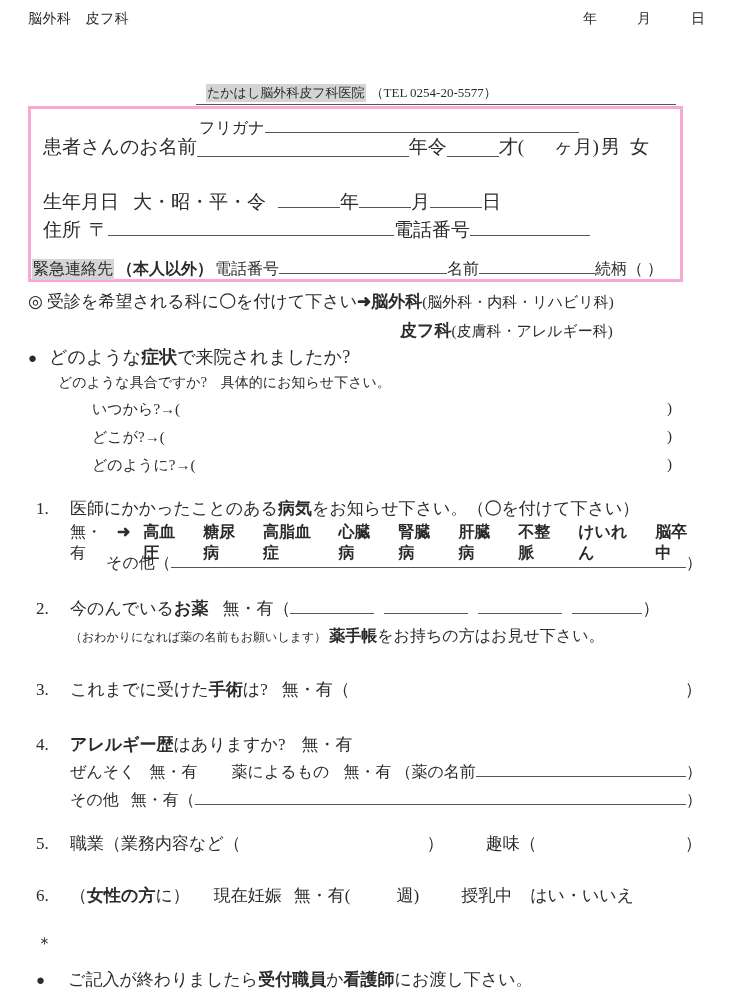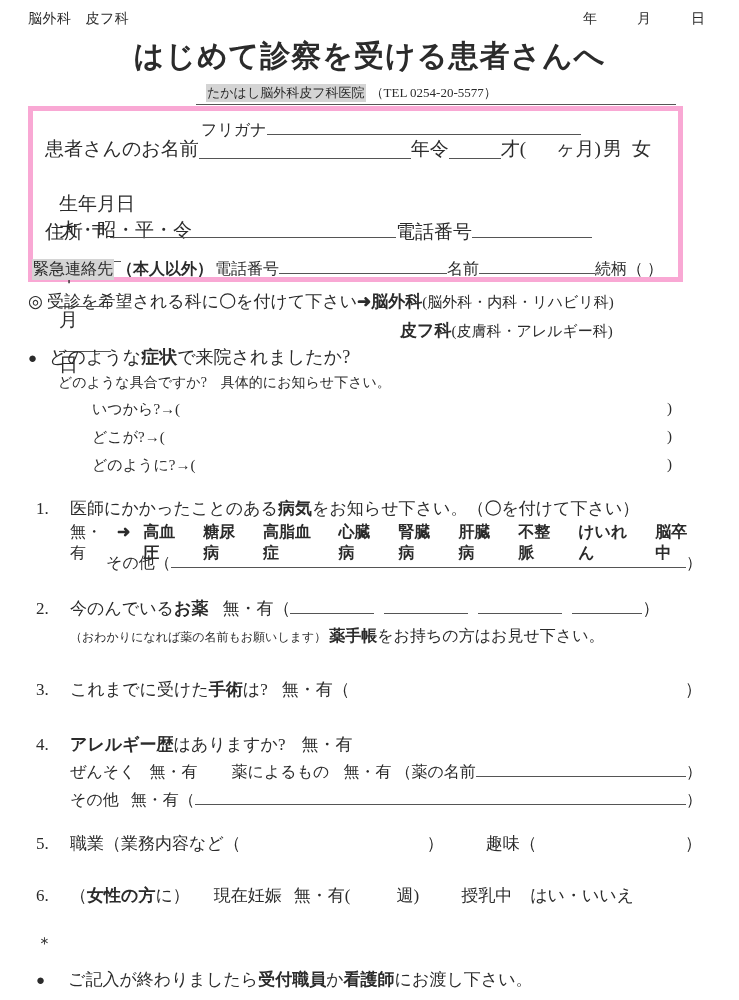--- a/index.html
+++ b/index.html
@@ -90,41 +90,41 @@
   }
   .clinic .cname { font-size: 13px; }
   .clinic .ctel { margin-left: 5px; font-size: 13px; }
 
   
   .pbox {
     position: absolute;
     left: 28px; top: 106px;
     width: 655px;
     height: 176px;
-    border: 5px solid #f9a8d4;
+    border: 3px solid #f9a8d4;
     box-sizing: border-box;
   }
   .furigana {
     position: absolute;
     left: 168px; top: 8px;
     width: 380px;
     display: flex;
     align-items: baseline;
     font-size: 16px;
   }
   .prow {
     position: absolute;
     left: 12px;
     font-size: 19px;
     display: flex;
     align-items: baseline;
     white-space: nowrap;
   }
   .prow.name  { top: 25px;  width: 634px; align-items: center; }
-  .prow.birth { top: 80px;  width: 520px; flex-direction: column; }
+  .prow.birth { top: 80px;  width: 520px; }
   .prow.addr  { top: 108px; width: 600px; }
 
   .emerg {
     position: absolute;
     left: 28px; top: 258px;
     width: 655px;
     font-size: 16px;
     display: flex;
     align-items: baseline;
     white-space: nowrap;
@@ -224,21 +224,20 @@
     <div class="depts">
       <span>脳外科</span><span class="d2">皮フ科</span>
     </div>
     <div class="date">
       <span>年</span>
       <span>月</span>
       <span>日</span>
     </div>
   </div>
 
-  <div class="title">はじめて診察を受ける患者さんへ</div>
 
   <div class="clinic">
     <span class="cname hl">たかはし脳外科皮フ科医院</span>
     <span class="ctel">（TEL 0254-20-5577）</span>
   </div>
 
   <div class="pbox">
 
     <div class="furigana">
       <span>フリガナ</span>

